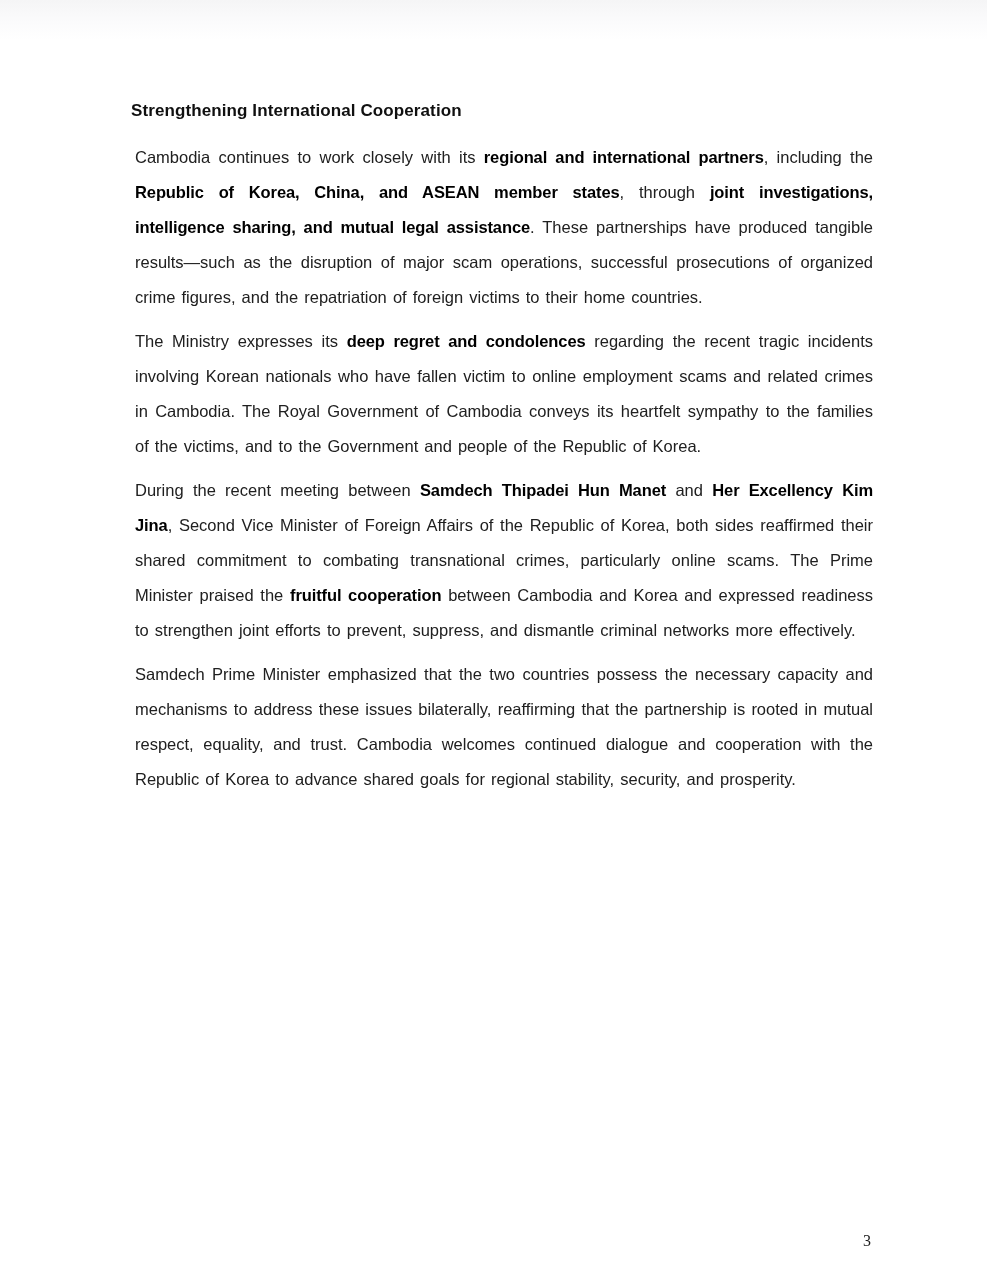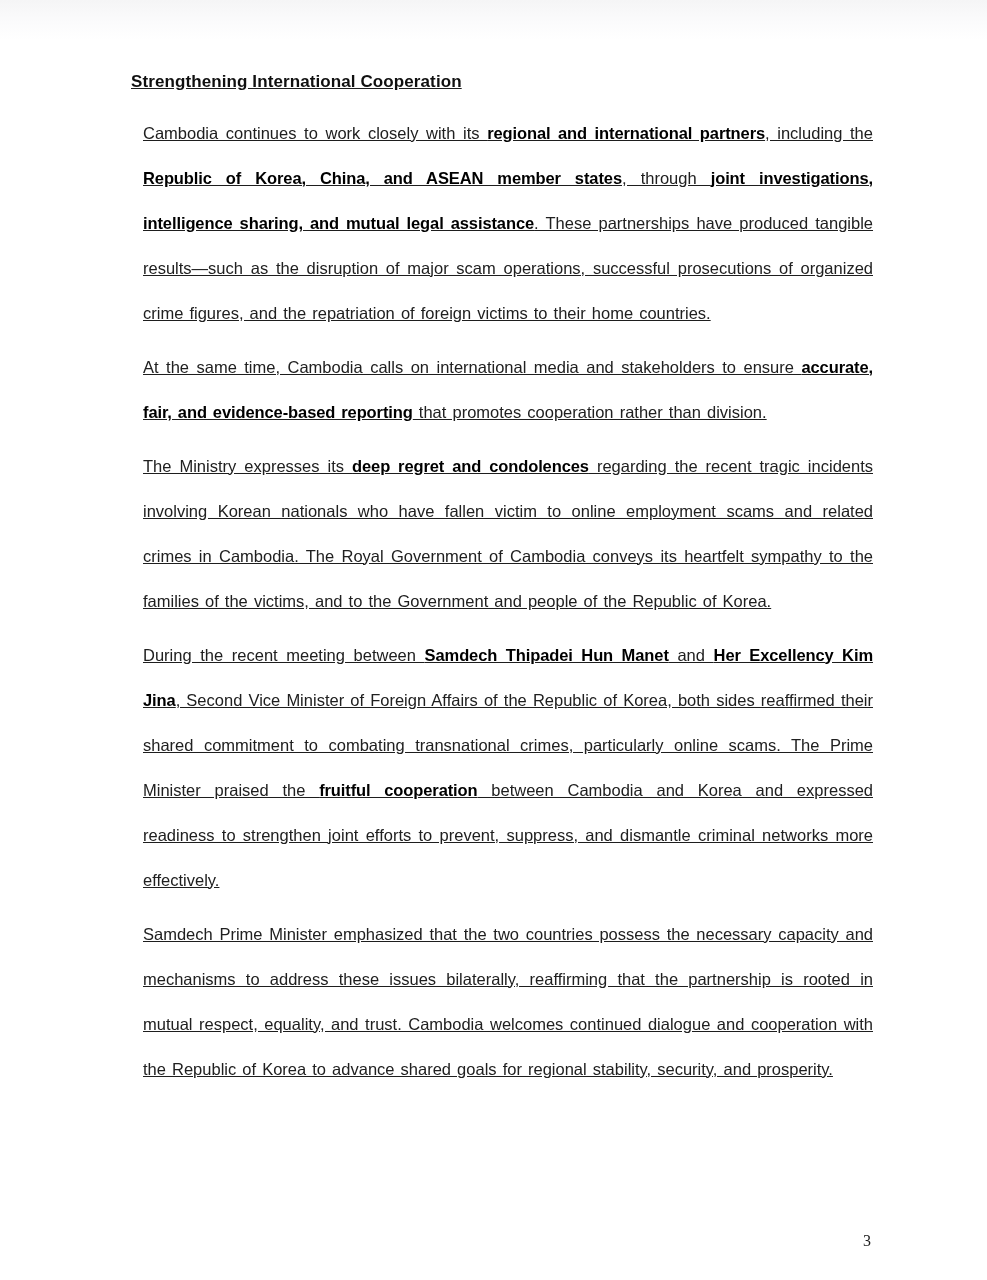--- a/index.html
+++ b/index.html
@@ -13,38 +13,37 @@
     color: #1e1e1e;
   }
   .scan-band {
     position: absolute;
     top: 0; left: 0; right: 0;
     height: 40px;
     background: linear-gradient(180deg, #f5f5f6 0%, #fbfbfc 55%, #ffffff 100%);
   }
   .doc-body {
     position: absolute;
-    top: 62px;
+    top: 91px;
     left: 131px;
     width: 742px;
-    text-decoration: underline;
   }
   .doc-heading {
     font-size: 17px;
     font-weight: 700;
     line-height: 39.5px;
     margin: 0 0 9px 0;
     color: #101010;
     letter-spacing: 0.1px;
   }
   .doc-para {
     font-size: 16.5px;
     font-weight: 400;
-    line-height: 45px;
-    margin: 0 0 9px 12px;
+    line-height: 35px;
+    margin: 0 0 9px 4px;
     text-align: justify;
     color: #202020;
     word-spacing: 1.5px;
   }
   .doc-para .b {
     font-weight: 700;
     color: #000000;
     letter-spacing: -0.1px;
   }
   .page-number {
@@ -57,19 +56,18 @@
   }
 </style>
 </head>
 <body>
 
 <div class="scan-band"></div>
 
 <div class="doc-body" id="doc-content">
     <h2 class="doc-heading">Strengthening International Cooperation</h2>
     <p class="doc-para"><span>Cambodia continues to work closely with its </span><span class="b">regional and international partners</span><span>, including the </span><span class="b">Republic of Korea, China, and ASEAN member states</span><span>, through </span><span class="b">joint investigations, intelligence sharing, and mutual legal assistance</span><span>. These partnerships have produced tangible results—such as the disruption of major scam operations, successful prosecutions of organized crime figures, and the repatriation of foreign victims to their home countries.</span></p>
-    <p class="doc-para"><span>At the same time, Cambodia calls on international media and stakeholders to ensure </span><span class="b">accurate, fair, and evidence-based reporting</span><span> that promotes cooperation rather than division.</span></p>
     <p class="doc-para"><span>The Ministry expresses its </span><span class="b">deep regret and condolences</span><span> regarding the recent tragic incidents involving Korean nationals who have fallen victim to online employment scams and related crimes in Cambodia. The Royal Government of Cambodia conveys its heartfelt sympathy to the families of the victims, and to the Government and people of the Republic of Korea.</span></p>
     <p class="doc-para"><span>During the recent meeting between </span><span class="b">Samdech Thipadei Hun Manet</span><span> and </span><span class="b">Her Excellency Kim Jina</span><span>, Second Vice Minister of Foreign Affairs of the Republic of Korea, both sides reaffirmed their shared commitment to combating transnational crimes, particularly online scams. The Prime Minister praised the </span><span class="b">fruitful cooperation</span><span> between Cambodia and Korea and expressed readiness to strengthen joint efforts to prevent, suppress, and dismantle criminal networks more effectively.</span></p>
     <p class="doc-para"><span>Samdech Prime Minister emphasized that the two countries possess the necessary capacity and mechanisms to address these issues bilaterally, reaffirming that the partnership is rooted in mutual respect, equality, and trust. Cambodia welcomes continued dialogue and cooperation with the Republic of Korea to advance shared goals for regional stability, security, and prosperity.</span></p>
   </div>
 
 <div class="page-number">3</div>
 
 </body></html>

